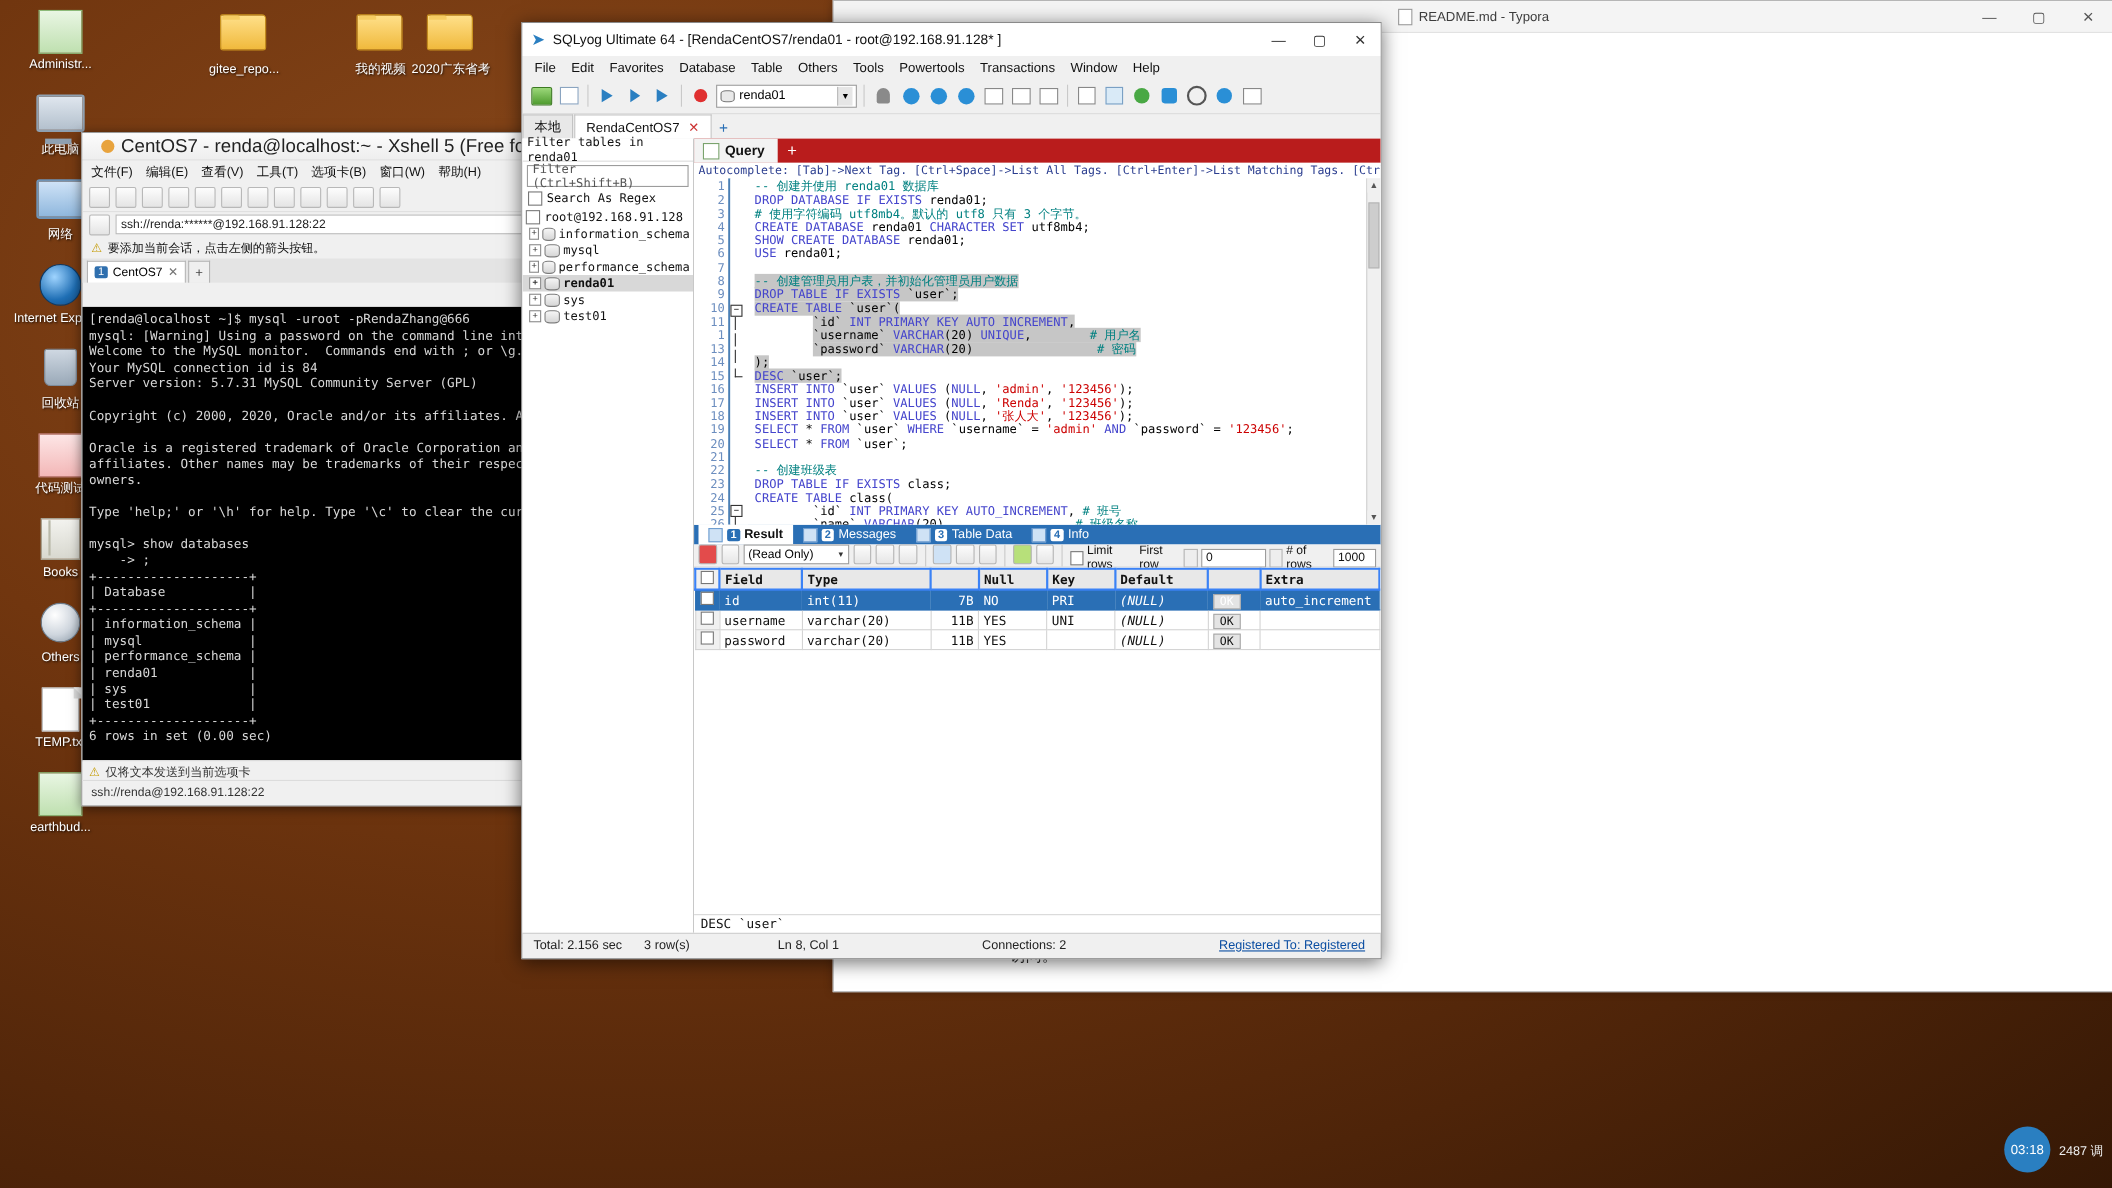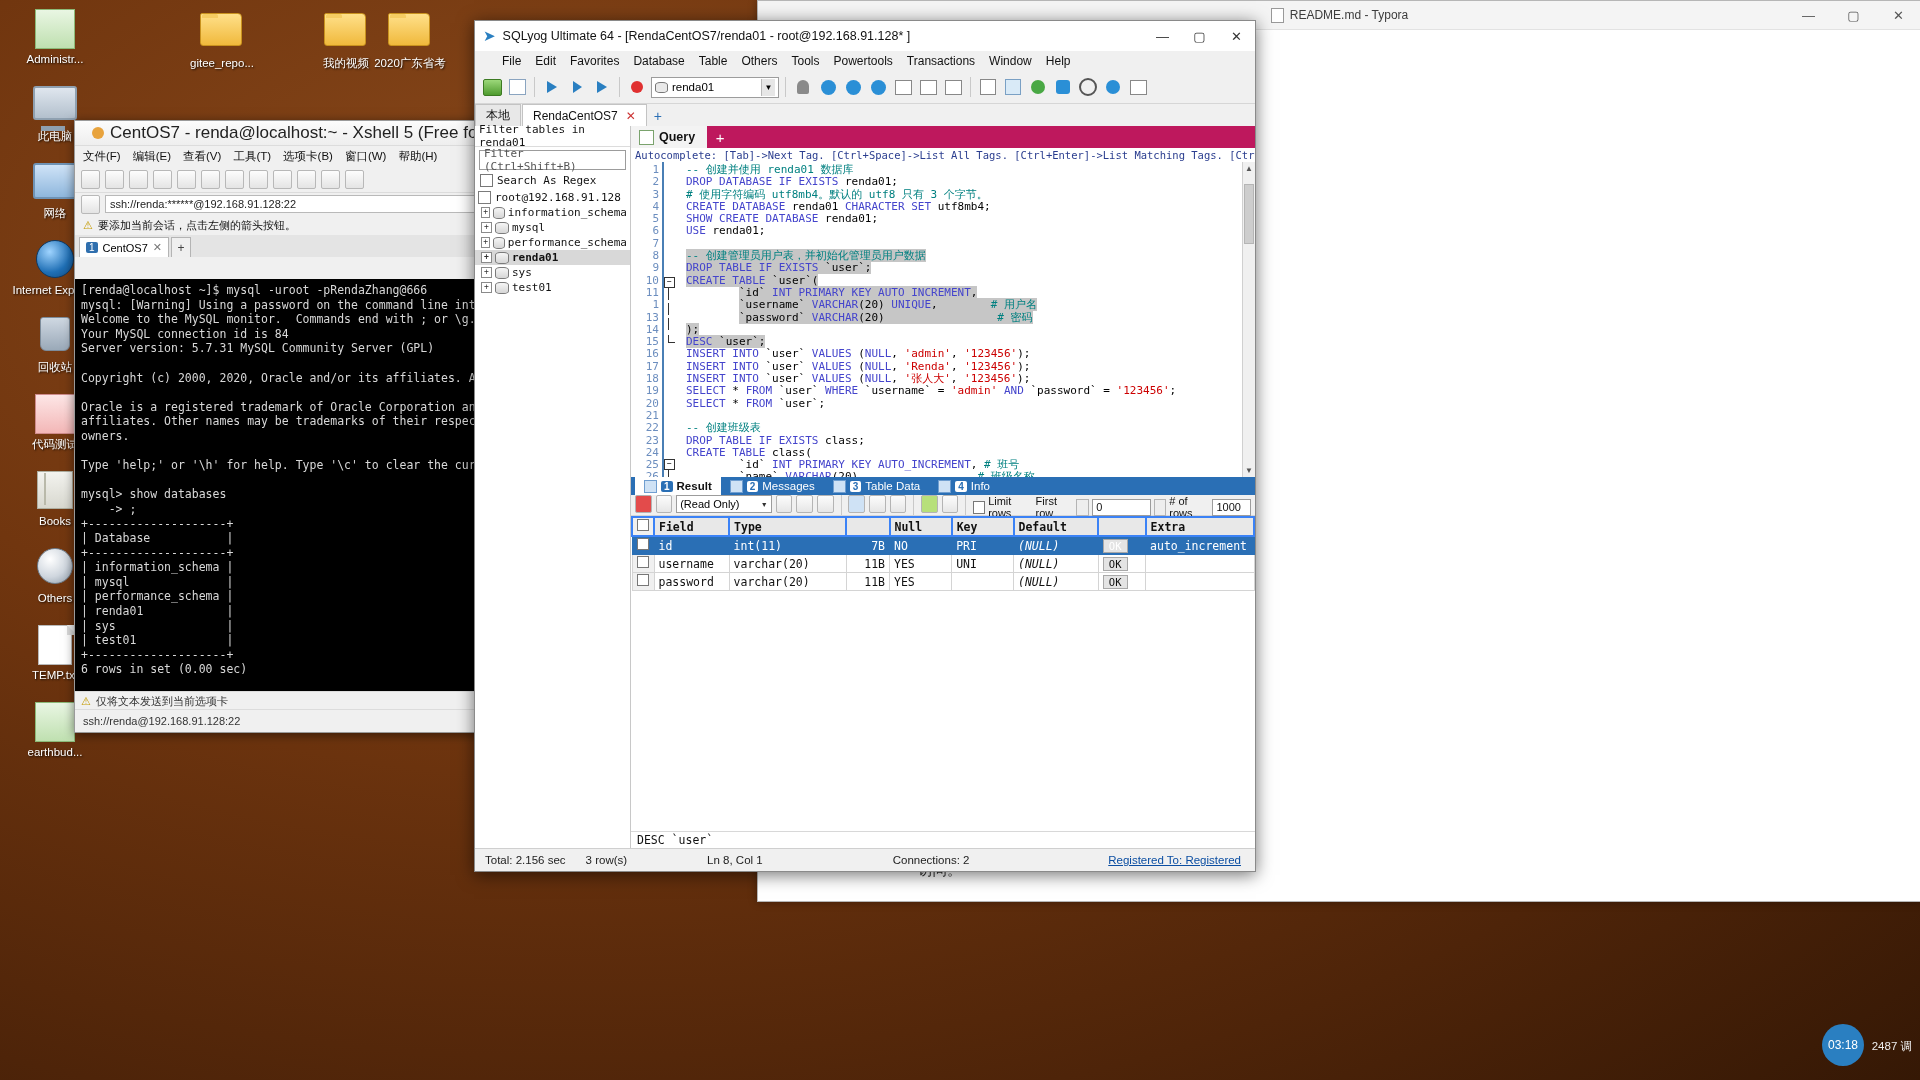--- a/index.html
+++ b/index.html
@@ -80,21 +80,21 @@
   
   #sqlyog{
     position:absolute;left:474px;top:20px;width:780px;height:850px;background:#f0f0f0;
     border:1px solid #8a8a8a;box-shadow:0 3px 16px rgba(0,0,0,.55);display:flex;flex-direction:column;
   }
   .sy-title{height:30px;background:#fff;display:flex;align-items:center;padding:0 0 0 8px;}
   .sy-title .logo{color:#2a7fc1;font-size:15px;margin-right:7px;}
   .sy-title .txt{font-size:12.5px;color:#111;}
   .sy-ctl{margin-left:auto;display:flex;height:30px;}
   .sy-ctl div{width:37px;display:flex;align-items:center;justify-content:center;font-size:13px;color:#333;}
-  .sy-menu{height:20px;display:flex;align-items:center;gap:0;padding:0 20px;background:#f0f0f0;font-size:12px;color:#111;}
+  .sy-menu{height:20px;display:flex;align-items:center;gap:0;padding:0 4px;background:#f0f0f0;font-size:12px;color:#111;}
   .sy-menu span{padding:2px 7px;}
   .sy-toolbar{height:32px;display:flex;align-items:center;gap:3px;padding:0 6px;background:#f0f0f0;border-bottom:1px solid #d6d6d6;}
   .tbi{width:22px;height:22px;border-radius:2px;display:flex;align-items:center;justify-content:center;position:relative;}
   .tbsep{width:1px;height:20px;background:#c9c9c9;margin:0 3px;}
   .sy-dbsel{height:19px;width:120px;background:#fff;border:1px solid #9c9c9c;display:flex;align-items:center;
     padding:0 3px;font-size:11.5px;gap:4px;}
   .sy-dbsel .caret{margin-left:auto;width:13px;height:17px;background:#e6e6e6;border-left:1px solid #b9b9b9;
     display:flex;align-items:center;justify-content:center;font-size:8px;}
   .sy-conntabs{height:22px;background:#f0f0f0;display:flex;align-items:flex-end;padding-left:0;}
   .ct{height:21px;display:flex;align-items:center;padding:0 10px;font-size:12px;color:#111;border:1px solid #c3c3c3;
@@ -115,21 +115,21 @@
   .ob-tree{flex:1;padding-top:2px;font-family:"DejaVu Sans Mono","Liberation Mono",monospace;font-size:11px;color:#111;overflow:hidden;}
   .ob-root{display:flex;align-items:center;gap:4px;padding:1px 3px;}
   .ob-node{display:flex;align-items:center;gap:3px;padding:1px 3px 1px 6px;}
   .ob-node.sel{background:#d8d8d8;font-weight:bold;}
   .ob-exp{width:9px;height:9px;border:1px solid #8a8a8a;background:#fff;font-size:8px;line-height:7px;text-align:center;color:#333;}
   .ob-dbic{width:12px;height:10px;border:1px solid #7b7b7b;border-radius:5px/3px;background:linear-gradient(#f6f6f6,#d6d6d6);}
   .ob-hostic{width:11px;height:11px;border:1px solid #7b7b7b;background:#fff;}
 
   
   .sy-right{flex:1;display:flex;flex-direction:column;min-width:0;background:#fff;}
-  .q-tabs{height:22px;background:#be185d;display:flex;align-items:flex-end;}
+  .q-tabs{height:22px;background:#b91c1c;display:flex;align-items:flex-end;}
   .q-tab{height:22px;background:#f3f3f3;display:flex;align-items:center;gap:5px;padding:0 12px 0 8px;font-size:12.5px;font-weight:bold;color:#111;}
   .q-tab .qic{width:13px;height:13px;background:#fff;border:1px solid #7aa36d;position:relative;}
   .q-plus{width:26px;height:22px;display:flex;align-items:center;justify-content:center;color:#fff;font-size:15px;}
   .ac-bar{height:14px;background:#fff;color:#2a3d8f;font-family:"DejaVu Sans Mono","Liberation Mono",monospace;
     font-size:10.5px;display:flex;align-items:center;padding:0 2px 0 4px;white-space:nowrap;overflow:hidden;}
   .editor{flex:1;display:flex;min-height:0;background:#fff;position:relative;overflow:hidden;}
   .gutter{width:28px;background:#fff;border-right:2px solid #4a7fb5;color:#6c8ebf;
     font-family:"DejaVu Sans Mono","Liberation Mono",monospace;font-size:11px;line-height:12.3px;text-align:right;padding:2px 3px 0 0;}
   .fold{width:16px;background:#fff;position:relative;font-family:"DejaVu Sans Mono","Liberation Mono",monospace;
     font-size:11px;line-height:12.3px;padding-top:2px;}

